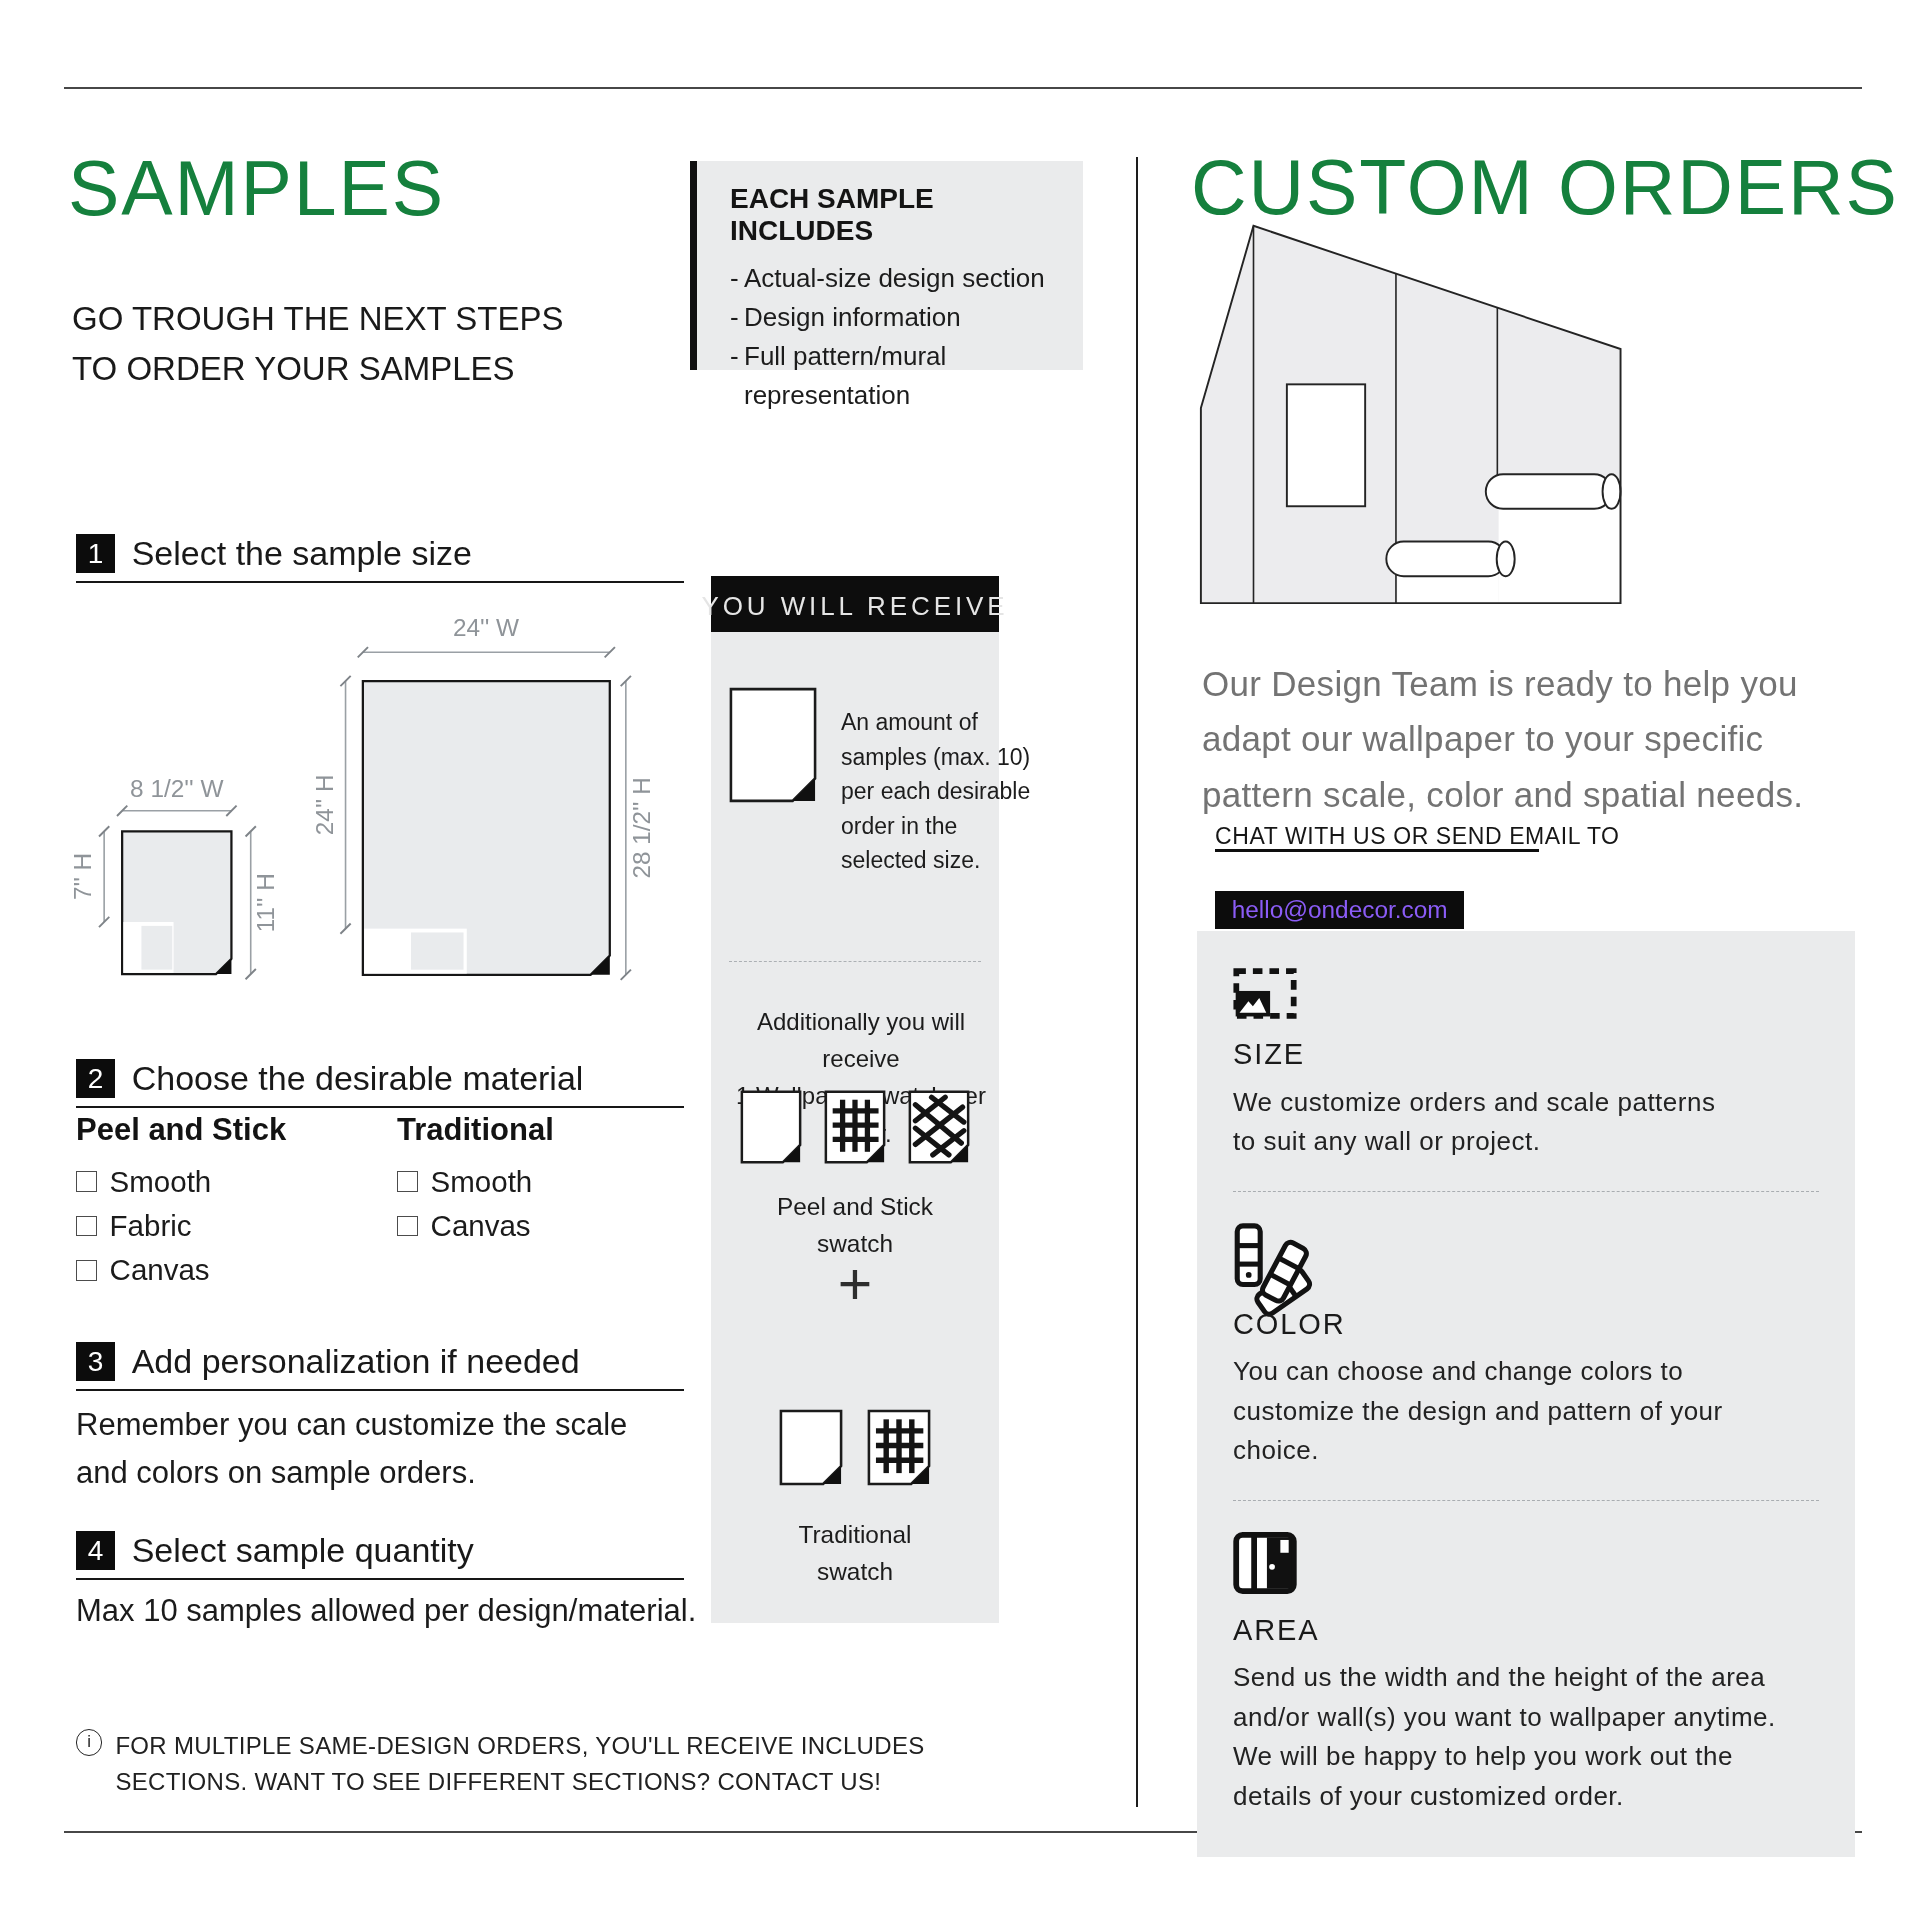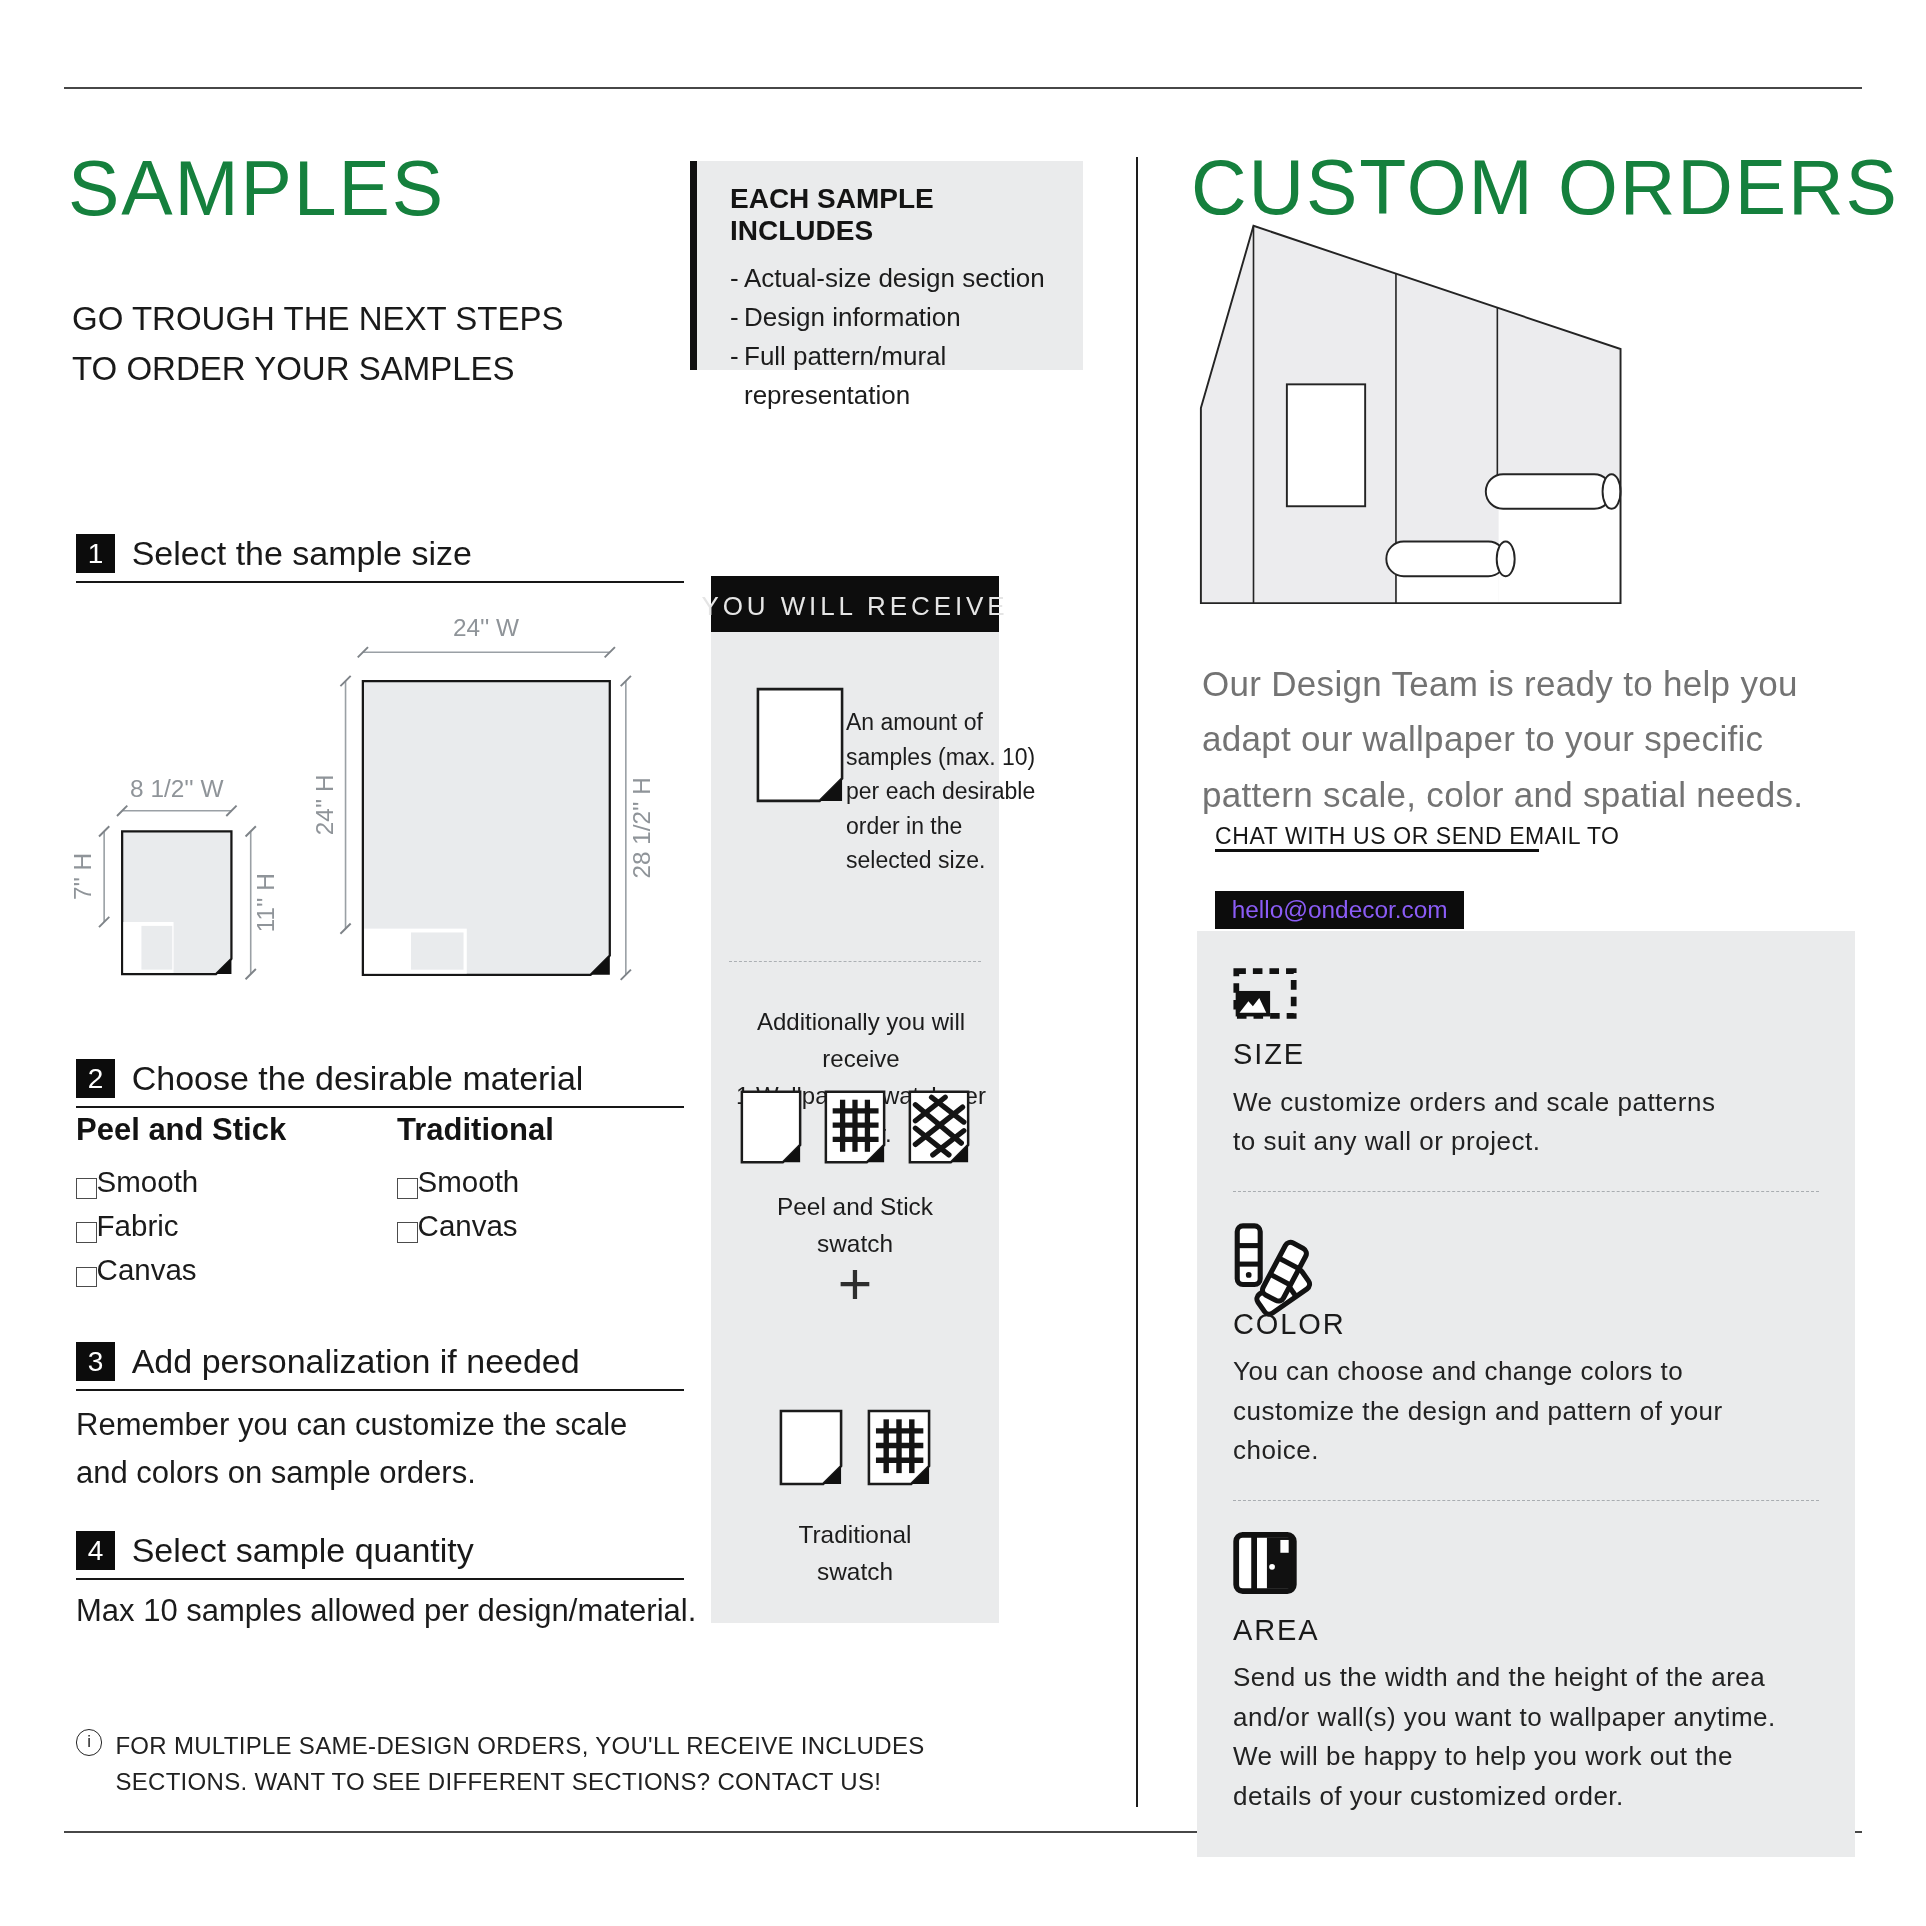--- a/index.html
+++ b/index.html
@@ -34,38 +34,38 @@
   .step-label{font-size:34px;white-space:nowrap;color:#191919;}
 
   .dim-line{stroke:#9aa0a5;stroke-width:2.5;}
   .dim-tick{stroke:#7e8388;stroke-width:3;}
   .dim-label{fill:#8f9499;font-size:38px;font-family:"Liberation Sans",sans-serif;}
 
   
   .materials{position:absolute;left:76px;top:1112px;display:flex;gap:55px;}
   .mat-col{width:266px;}
   .mat-title{font-size:31px;font-weight:bold;margin-bottom:16.7px;color:#131313;}
-  .mat-item{display:flex;align-items:flex-end;margin-bottom:10.3px;}
+  .mat-item{display:flex;align-items:center;gap:13px;margin-bottom:10.3px;}
   .check{width:18.6px;height:18.6px;border:1.9px solid #4c4c4c;background:#fff;flex:none;}
   .mat-item span.lbl{font-size:29.5px;color:#1b1b1b;}
 
   .body-line{font-size:31px;line-height:1.55;white-space:nowrap;color:#1b1b1b;}
 
   
   .note{position:absolute;left:76px;top:1728px;display:flex;gap:13px;}
   .info-circle{width:24.4px;height:24.4px;border:1.9px solid #242424;border-radius:50%;flex:none;
                display:flex;align-items:center;justify-content:center;font-size:16.7px;margin-top:1.3px;color:#242424;}
   .note-line{font-size:24px;line-height:1.5;letter-spacing:0.3px;color:#212121;white-space:nowrap;}
 
   
   .banner{position:absolute;left:711px;top:576px;width:288px;height:60px;background:#0d0d0d;
           color:#e5e5e5;display:flex;align-items:center;justify-content:center;
           font-size:26px;letter-spacing:3.9px;white-space:nowrap;}
   .mid-panel{position:absolute;left:711px;top:632px;width:288px;height:991px;background:#eaebec;}
-  .receive-row{position:absolute;left:45px;top:55px;display:flex;gap:2px;}
+  .receive-row{position:absolute;left:18px;top:55px;display:flex;gap:24px;}
   .amount-line{font-size:23px;line-height:1.5;white-space:nowrap;color:#1c1c1c;}
   .mid-div{position:absolute;left:18px;right:18px;top:329px;border-top:1.9px dashed #acb0b4;}
   .center-block{position:absolute;left:0;width:100%;text-align:center;}
   .add-line{font-size:24px;line-height:1.55;color:#1c1c1c;padding-left:12px;}
   .swatch-row{position:absolute;left:0;width:100%;display:flex;justify-content:center;gap:22px;}
   .swatch-label{font-size:24.4px;line-height:1.5;color:#1c1c1c;}
   .plus{font-size:59px;font-weight:300;color:#2e2e2e;}
 
   
   .right-para{position:absolute;left:1202px;top:656px;}

